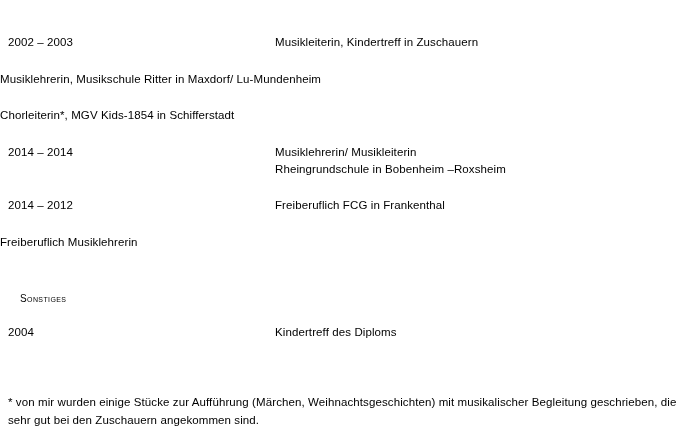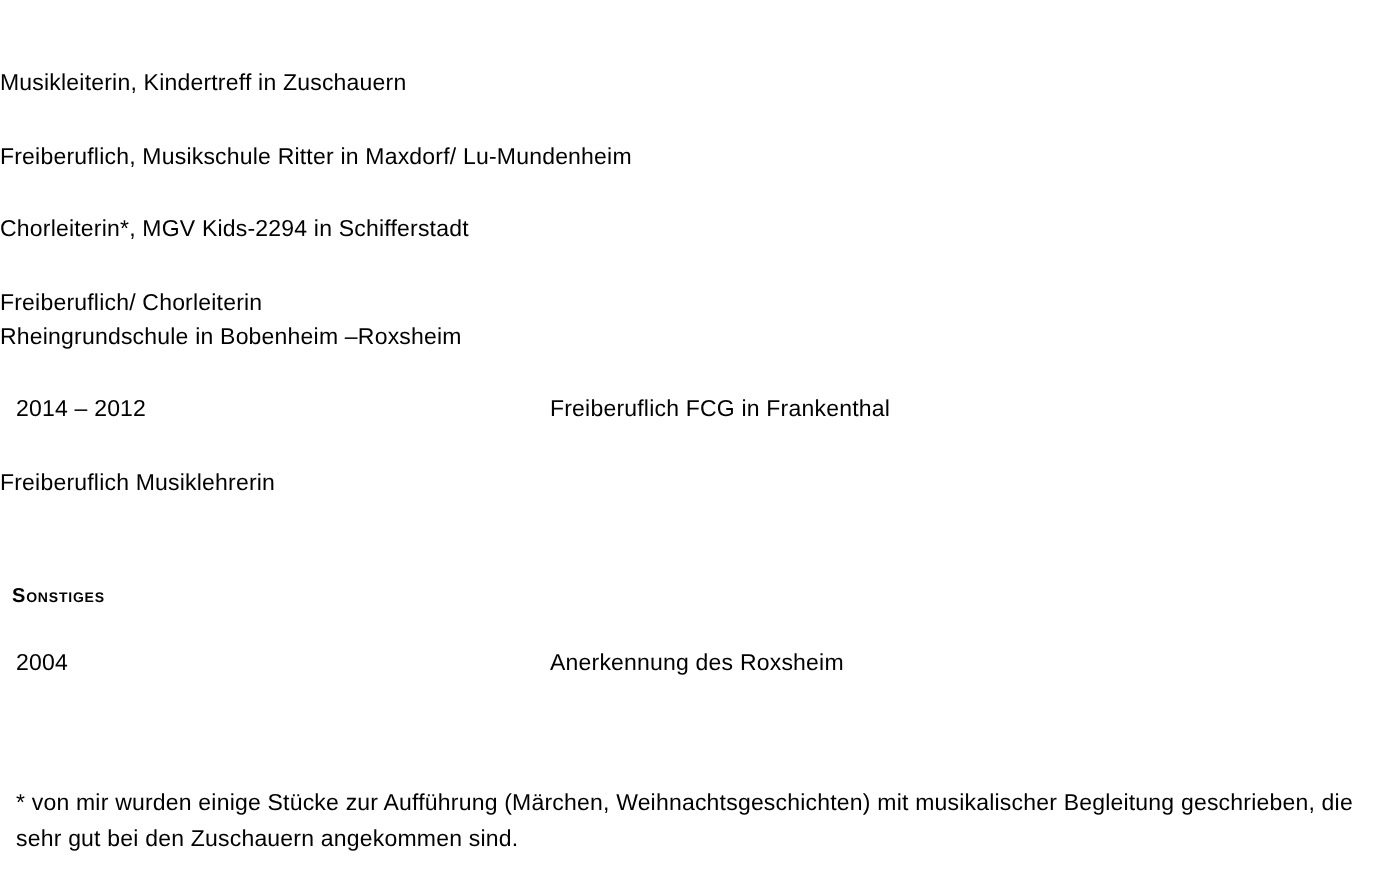--- a/index.html
+++ b/index.html
@@ -43,27 +43,27 @@
   .cv-desc {
     flex: 1 1 auto;
     font-size: 11.5px;
     line-height: 1.45;
     letter-spacing: 0.1px;
   }
   .cv-desc .line2 {
     display: block;
   }
   .section-heading {
-    padding-left: 6px;
+    padding-left: 20px;
     font-size: 10px;
     letter-spacing: 0.4px;
     font-variant: small-caps;
     text-transform: none;
     margin: 0;
-    font-weight: bold;
+    font-weight: normal;
   }
   .footnote {
     padding-left: 8px;
     padding-right: 22px;
     font-size: 11.5px;
     line-height: 1.5;
     letter-spacing: 0.1px;
   }
   .spacer-top { height: 34px; }
   .spacer-before-sonstiges { height: 22px; }
@@ -72,37 +72,39 @@
 </style>
 </head>
 <body>
 
 <div class="page">
 
   <div class="spacer-top"></div>
 
   <ul class="cv-list">
     <li class="cv-row">
+      <div class="cv-period">2002 – 2003</div>
       <div class="cv-desc">
         <span>Musikleiterin, Kindertreff in Zuschauern</span>
       </div>
     </li>
     <li class="cv-row">
       <div class="cv-desc">
-        <span>Freiberuflich, Musikschule Ritter in Maxdorf/ Lu-Mundenheim</span>
+        <span>Musiklehrerin, Musikschule Ritter in Maxdorf/ Lu-Mundenheim</span>
       </div>
     </li>
     <li class="cv-row">
       <div class="cv-desc">
-        <span>Chorleiterin*, MGV Kids-2294 in Schifferstadt</span>
+        <span>Chorleiterin*, MGV Kids-1854 in Schifferstadt</span>
       </div>
     </li>
     <li class="cv-row">
+      <div class="cv-period">2014 – 2014</div>
       <div class="cv-desc">
-        <span> Freiberuflich/ Chorleiterin</span>
+        <span> Musiklehrerin/ Musikleiterin</span>
         <span class="line2">Rheingrundschule in Bobenheim –Roxsheim</span>
       </div>
     </li>
     <li class="cv-row">
       <div class="cv-period">2014 – 2012</div>
       <div class="cv-desc">
         <span>Freiberuflich FCG in Frankenthal</span>
       </div>
     </li>
     <li class="cv-row">
@@ -115,21 +117,21 @@
   <div class="spacer-before-sonstiges"></div>
 
   <div class="section-heading">Sonstiges</div>
 
   <div class="spacer-after-sonstiges"></div>
 
   <ul class="cv-list">
     <li class="cv-row">
       <div class="cv-period">2004</div>
       <div class="cv-desc">
-        <span>Anerkennung des Roxsheim</span>
+        <span>Kindertreff des Diploms</span>
       </div>
     </li>
   </ul>
 
   <div class="spacer-before-footnote"></div>
 
   <div class="footnote">
     <span>* von mir wurden einige Stücke zur Aufführung  (Märchen, Weihnachtsgeschichten) mit musikalischer Begleitung  geschrieben, die</span>
     <span class="line2">sehr gut bei den Zuschauern angekommen sind.</span>
   </div>

